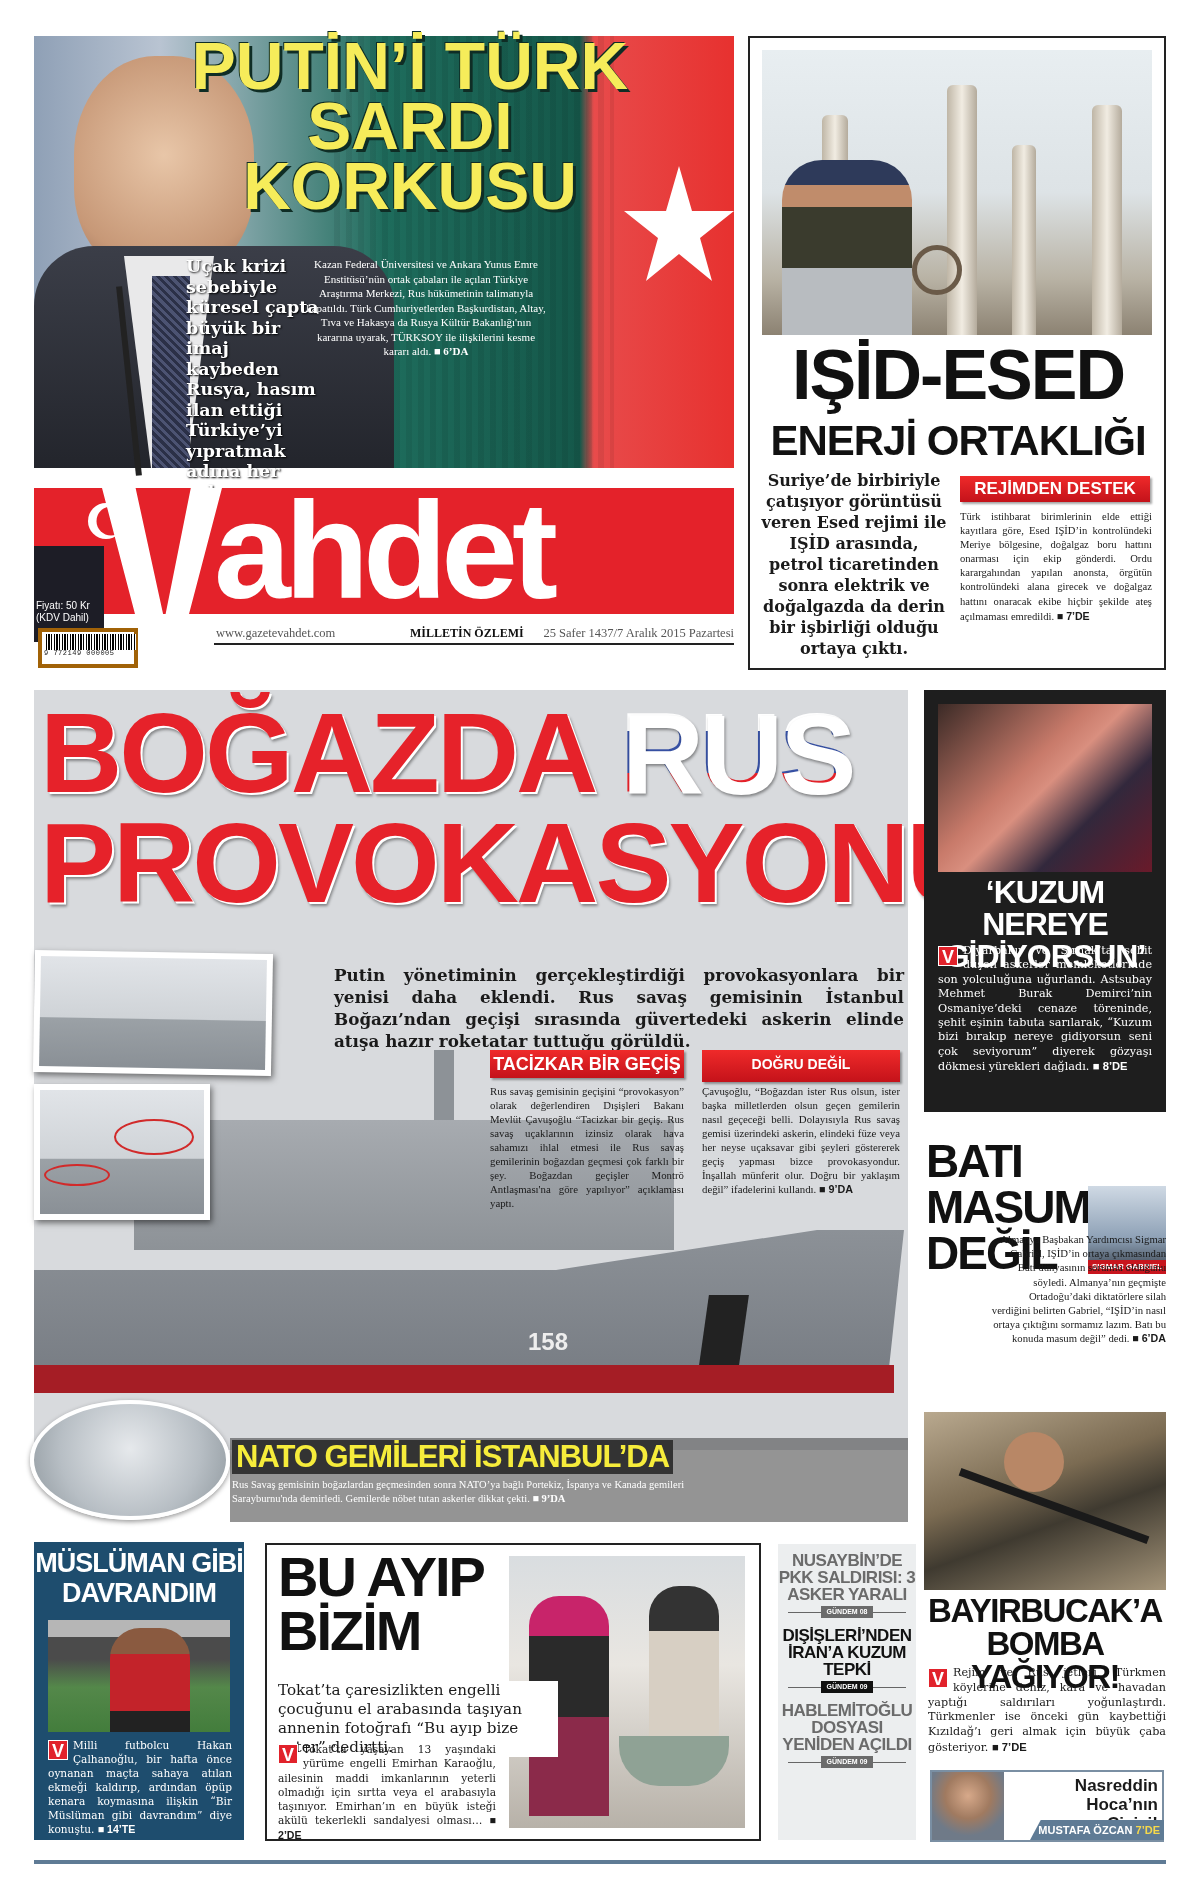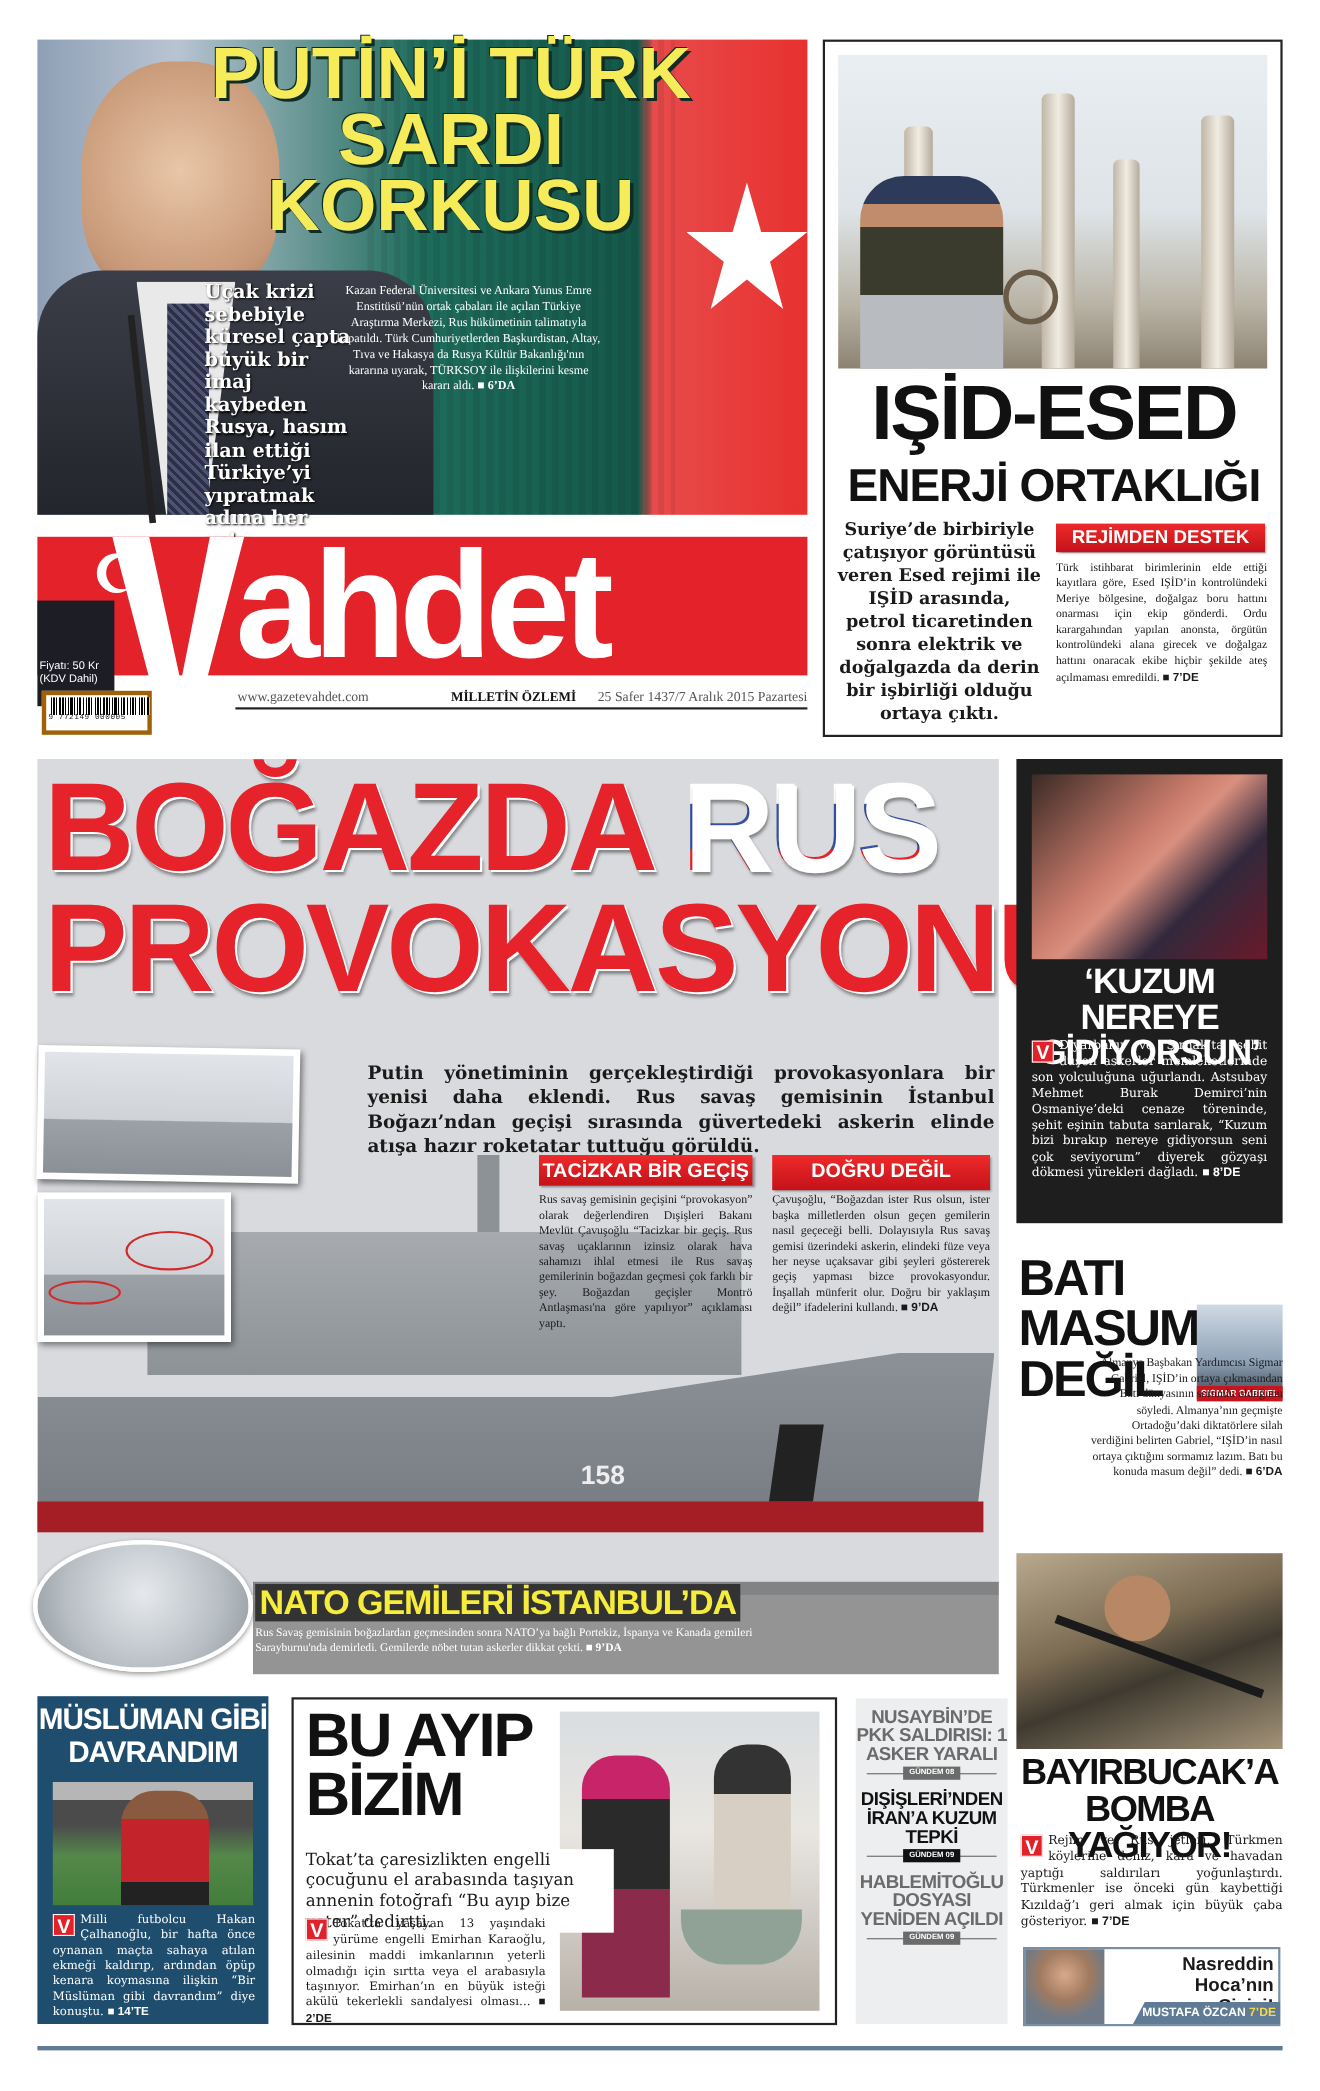--- a/index.html
+++ b/index.html
@@ -46,21 +46,21 @@
 #main-lead{left:334px;top:964px;width:570px;font-size:16.8px;line-height:22px;font-weight:bold;text-align:justify}
 #ship{left:34px;top:1080px;width:874px;height:330px}
 #ship .hull{position:absolute;left:0;top:150px;width:870px;height:160px;background:linear-gradient(180deg,#8c9197,#767b82);clip-path:polygon(0 25%,60% 25%,90% 0,100% 0,98% 100%,0 100%)}
 #ship .redline{position:absolute;left:0;top:285px;width:860px;height:28px;background:#a51d25}
 #ship .super{position:absolute;left:100px;top:40px;width:540px;height:130px;background:linear-gradient(180deg,#a7abb0,#8d9297)}
 #ship .mast{position:absolute;left:400px;top:-30px;width:20px;height:80px;background:#8d9297}
 #hull-num{left:528px;top:1328px;font-size:24px;color:#eee;font-family:"Liberation Sans",sans-serif;font-weight:bold}
 .inset{position:absolute;background:#fff;padding:6px;box-shadow:2px 3px 6px rgba(0,0,0,.5)}
 .inset .img{width:100%;height:100%;background:linear-gradient(180deg,#e1e4e8,#cfd3d7 55%,#9ba1a6 56%,#8a9096)}
 #tag1{left:490px;top:1050px;width:194px;height:28px;font-size:18px;line-height:28px}
-#tag2{left:702px;top:1050px;width:198px;height:32px;font-size:18px;line-height:28px}
+#tag2{left:702px;top:1050px;width:198px;height:32px;font-size:14px;line-height:28px}
 #col1{left:490px;top:1084px;width:194px;font-size:10.8px;line-height:14px;text-align:justify;font-family:"Liberation Serif",serif}
 #col2{left:702px;top:1084px;width:198px;font-size:10.8px;line-height:14px;text-align:justify;font-family:"Liberation Serif",serif}
 #nato-circle{left:30px;top:1400px;width:200px;height:120px;border-radius:50%;background:radial-gradient(circle at 50% 40%,#e6e9ec,#b7bec4 60%,#8d969c);border:4px solid #fff;box-shadow:0 2px 5px rgba(0,0,0,.4)}
 #nato-band{left:230px;top:1438px;width:678px;height:84px;background:rgba(60,60,60,.55)}
 #nato-title{left:232px;top:1440px;font-size:31px;line-height:34px;color:#f6ec3b;font-family:"Liberation Sans",sans-serif;font-weight:bold;background:#333;padding:0 4px;letter-spacing:-1px}
 #nato-body{left:232px;top:1478px;width:520px;font-size:10.5px;line-height:13.5px;color:#fff;font-family:"Liberation Serif",serif}
 
 #kuzum-box{left:924px;top:690px;width:242px;height:422px;background:#1e1e1e}
 #kuzum-photo{left:938px;top:704px;width:214px;height:168px;background:linear-gradient(135deg,#3b2a26,#c87a6a 40%,#d98f7f 50%,#32283c 70%,#6a1a2a)}
 #kuzum-title{left:930px;top:876px;width:230px;text-align:center;font-size:32px;line-height:32px;color:#fff;font-family:"Liberation Sans",sans-serif;font-weight:bold;letter-spacing:-1px}
@@ -271,21 +271,21 @@
 </div>
 <div id="ayip-lead" class="abs">Tokat’ta çaresizlikten engelli çocuğunu el arabasında taşıyan annenin fotoğrafı “Bu ayıp bize yeter” dedirtti.</div>
 <div id="ayip-body" class="abs">
   <span class="vlogo">V</span>
   <span>Tokat’ta yaşayan 13 yaşındaki yürüme engelli Emirhan Karaoğlu, ailesinin maddi imkanlarının yeterli olmadığı için sırtta veya el arabasıyla taşınıyor. Emirhan’ın en büyük isteği akülü tekerlekli sandalyesi olması…</span>
   <b style="font-family:'Liberation Sans',sans-serif">■ 2’DE</b>
 </div>
 
 <div id="gundem" class="abs">
   <div style="padding-top:8px">
-    <div class="g-head" style="color:#6b6b6b">NUSAYBİN’DE PKK SALDIRISI: 1 ASKER YARALI</div>
+    <div class="g-head" style="color:#6b6b6b">NUSAYBİN’DE PKK SALDIRISI: 3 ASKER YARALI</div>
     <div class="g-sep">
         <span>GÜNDEM 08</span>
       </div>
   </div>
   <div style="padding-top:6px">
     <div class="g-head" style="color:#111">DIŞİŞLERİ’NDEN İRAN’A KUZUM TEPKİ</div>
     <div class="g-sep">
         <span style="background:#111">GÜNDEM 09</span>
       </div>
   </div>

